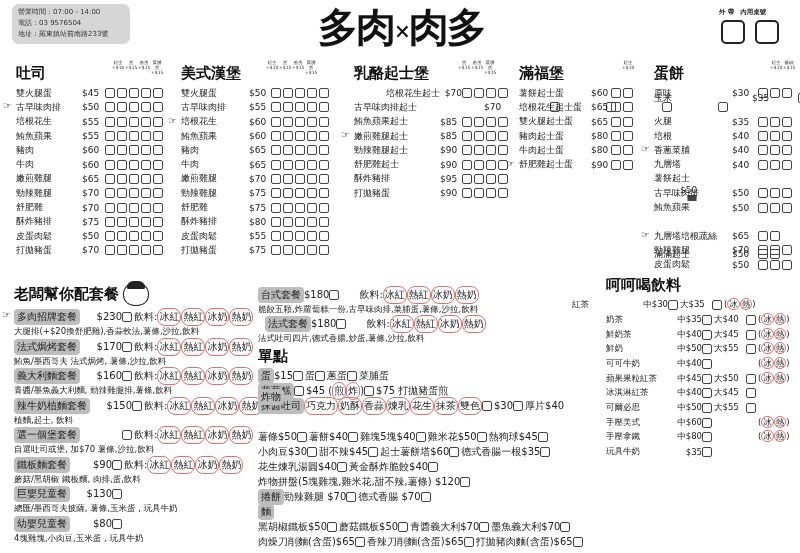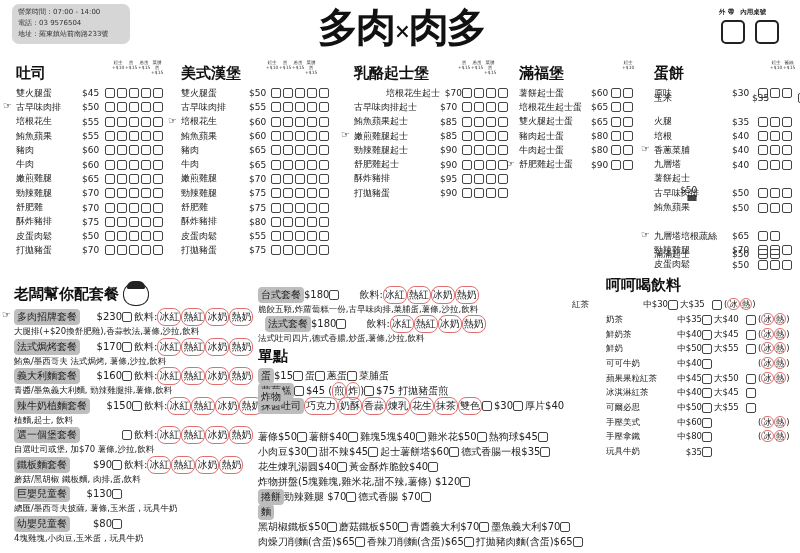--- a/index.html
+++ b/index.html
@@ -290,21 +290,21 @@
       <div>菜脯蛋+$15</div>
     </div>
     <div class="abs row" style="left: 354px; top: 86px; text-align: right;">
       <span class="nm" style="width: 86px;">培根花生起士</span>
       <span class="pr" style="width: 22px;">$70</span>
       <span class="cb"></span>
       <span class="cb"></span>
       <span class="cb"></span>
       <span class="cb"></span>
     </div>
-    <div class="abs row" style="left: 354px; top: 100.3px;">
+    <div class="abs row" style="left: 354px; top: 100.3px; gap: 44px;">
       <span class="nm" style="width: 86px;">古早味肉排起士</span>
       <span class="pr" style="width: 22px;">$70</span>
       <span class="cb"></span>
       <span class="cb"></span>
       <span class="cb"></span>
       <span class="cb"></span>
     </div>
     <div class="abs row" style="left: 354px; top: 114.6px;">
       <span class="nm" style="width: 86px;">鮪魚蘋果起士</span>
       <span class="pr" style="width: 22px;">$85</span>

